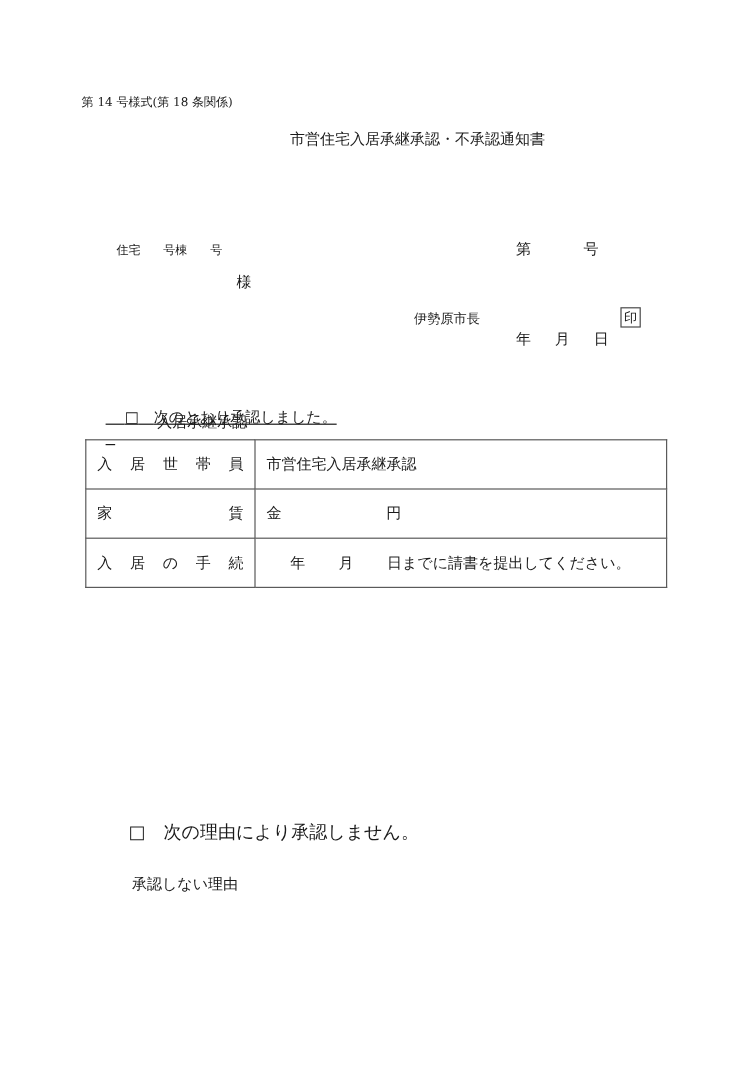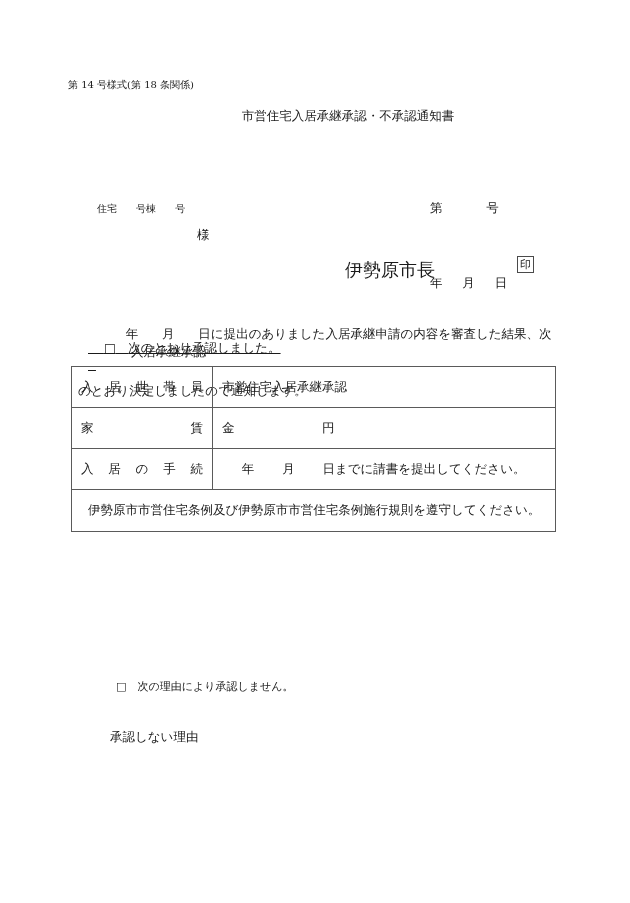--- a/index.html
+++ b/index.html
@@ -61,21 +61,21 @@
   .addr-line2 {
     left: 197px;
     top: 227px;
     font-size: 12.5px;
   }
 
   
   .issuer {
     left: 345px;
     top: 258px;
-    font-size: 18px;
+    font-size: 11px;
   }
   .seal-box {
     position: absolute;
     left: 517px;
     top: 256px;
     width: 17px;
     height: 17px;
     border: 1px solid #4a4a4a;
     font-size: 11px;
     line-height: 16px;
@@ -103,23 +103,23 @@
     font-size: 12.5px;
     text-decoration: underline;
   }
   .tbl-caption {
     left: 110px;
     top: 344px;
     font-size: 12.5px;
     margin-left: 21px;
   }
   .chk-deny {
-    left: 102px;
+    left: 88px;
     top: 666px;
-    font-size: 11px;
+    font-size: 15px;
   }
   .deny-reason {
     left: 110px;
     top: 691px;
     font-size: 12.5px;
     margin-top: 38px;
   }
 
   
   .form-table {
@@ -168,24 +168,20 @@
     <span class="ref-line">第           号</span>
     <span class="ref-line">年     月     日</span>
   </div>
 
   <div class="abs addr-line1">住宅      号棟      号</div>
   <div class="abs addr-line2">様</div>
 
   <div class="abs issuer">伊勢原市長</div>
   <div class="seal-box">印</div>
 
-  <div class="abs body-para">
-    <span class="body-l1">            年      月      日に提出のありました入居承継申請の内容を審査した結果、次</span>
-    <span class="body-l2">のとおり決定しましたので通知します。</span>
-  </div>
 
   <div class="abs chk-approve">
     <span>□</span><span>　</span><span>次のとおり承認しました。</span>
   </div>
 
   <div class="abs tbl-caption">入居承継承認</div>
 
   <table class="form-table">
     <tbody>
 
@@ -218,23 +214,20 @@
             <span>入</span>
             <span>居</span>
             <span>の</span>
             <span>手</span>
             <span>続</span>
           </span>
         </td>
         <td class="cell-value">     年       月       日までに請書を提出してください。</td>
       </tr>
 
-      <tr class="full-row">
-        <td colspan="2">伊勢原市市営住宅条例及び伊勢原市市営住宅条例施行規則を遵守してください。</td>
-      </tr>
 
     </tbody>
   </table>
 
   <div class="abs chk-deny">
     <span>□</span><span>　</span><span>次の理由により承認しません。</span>
   </div>
 
   <div class="abs deny-reason">承認しない理由</div>
 

